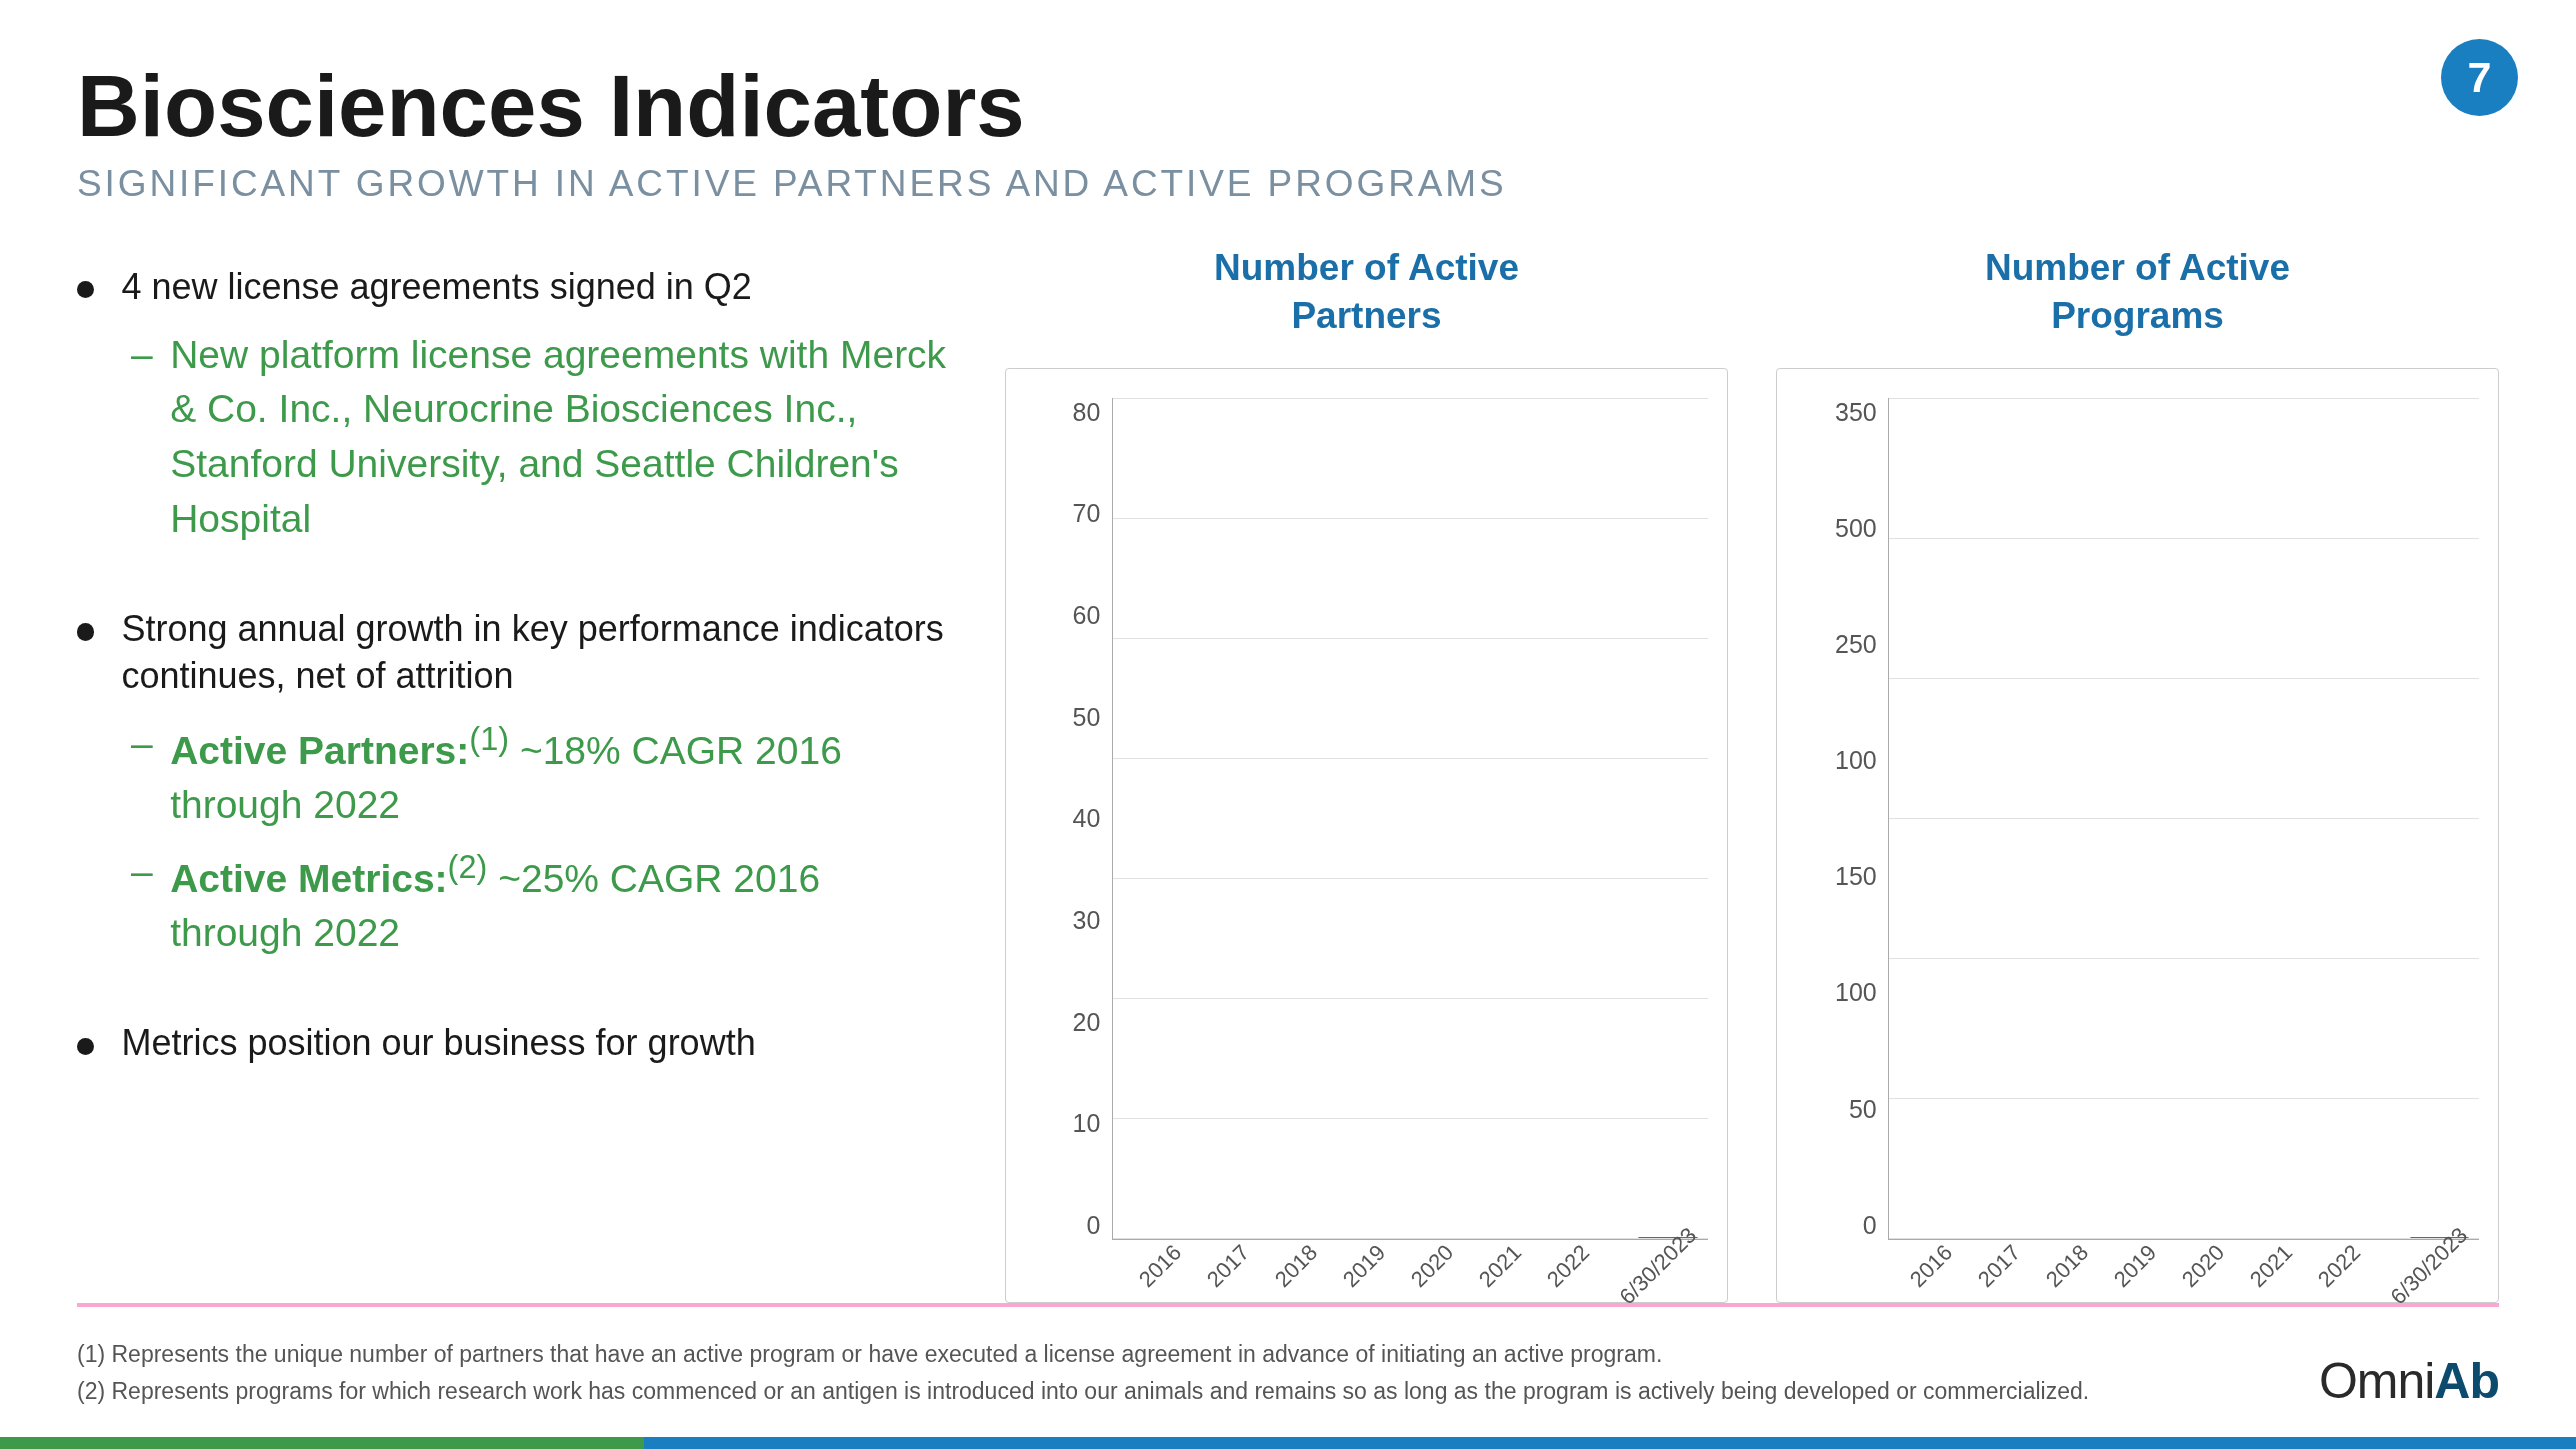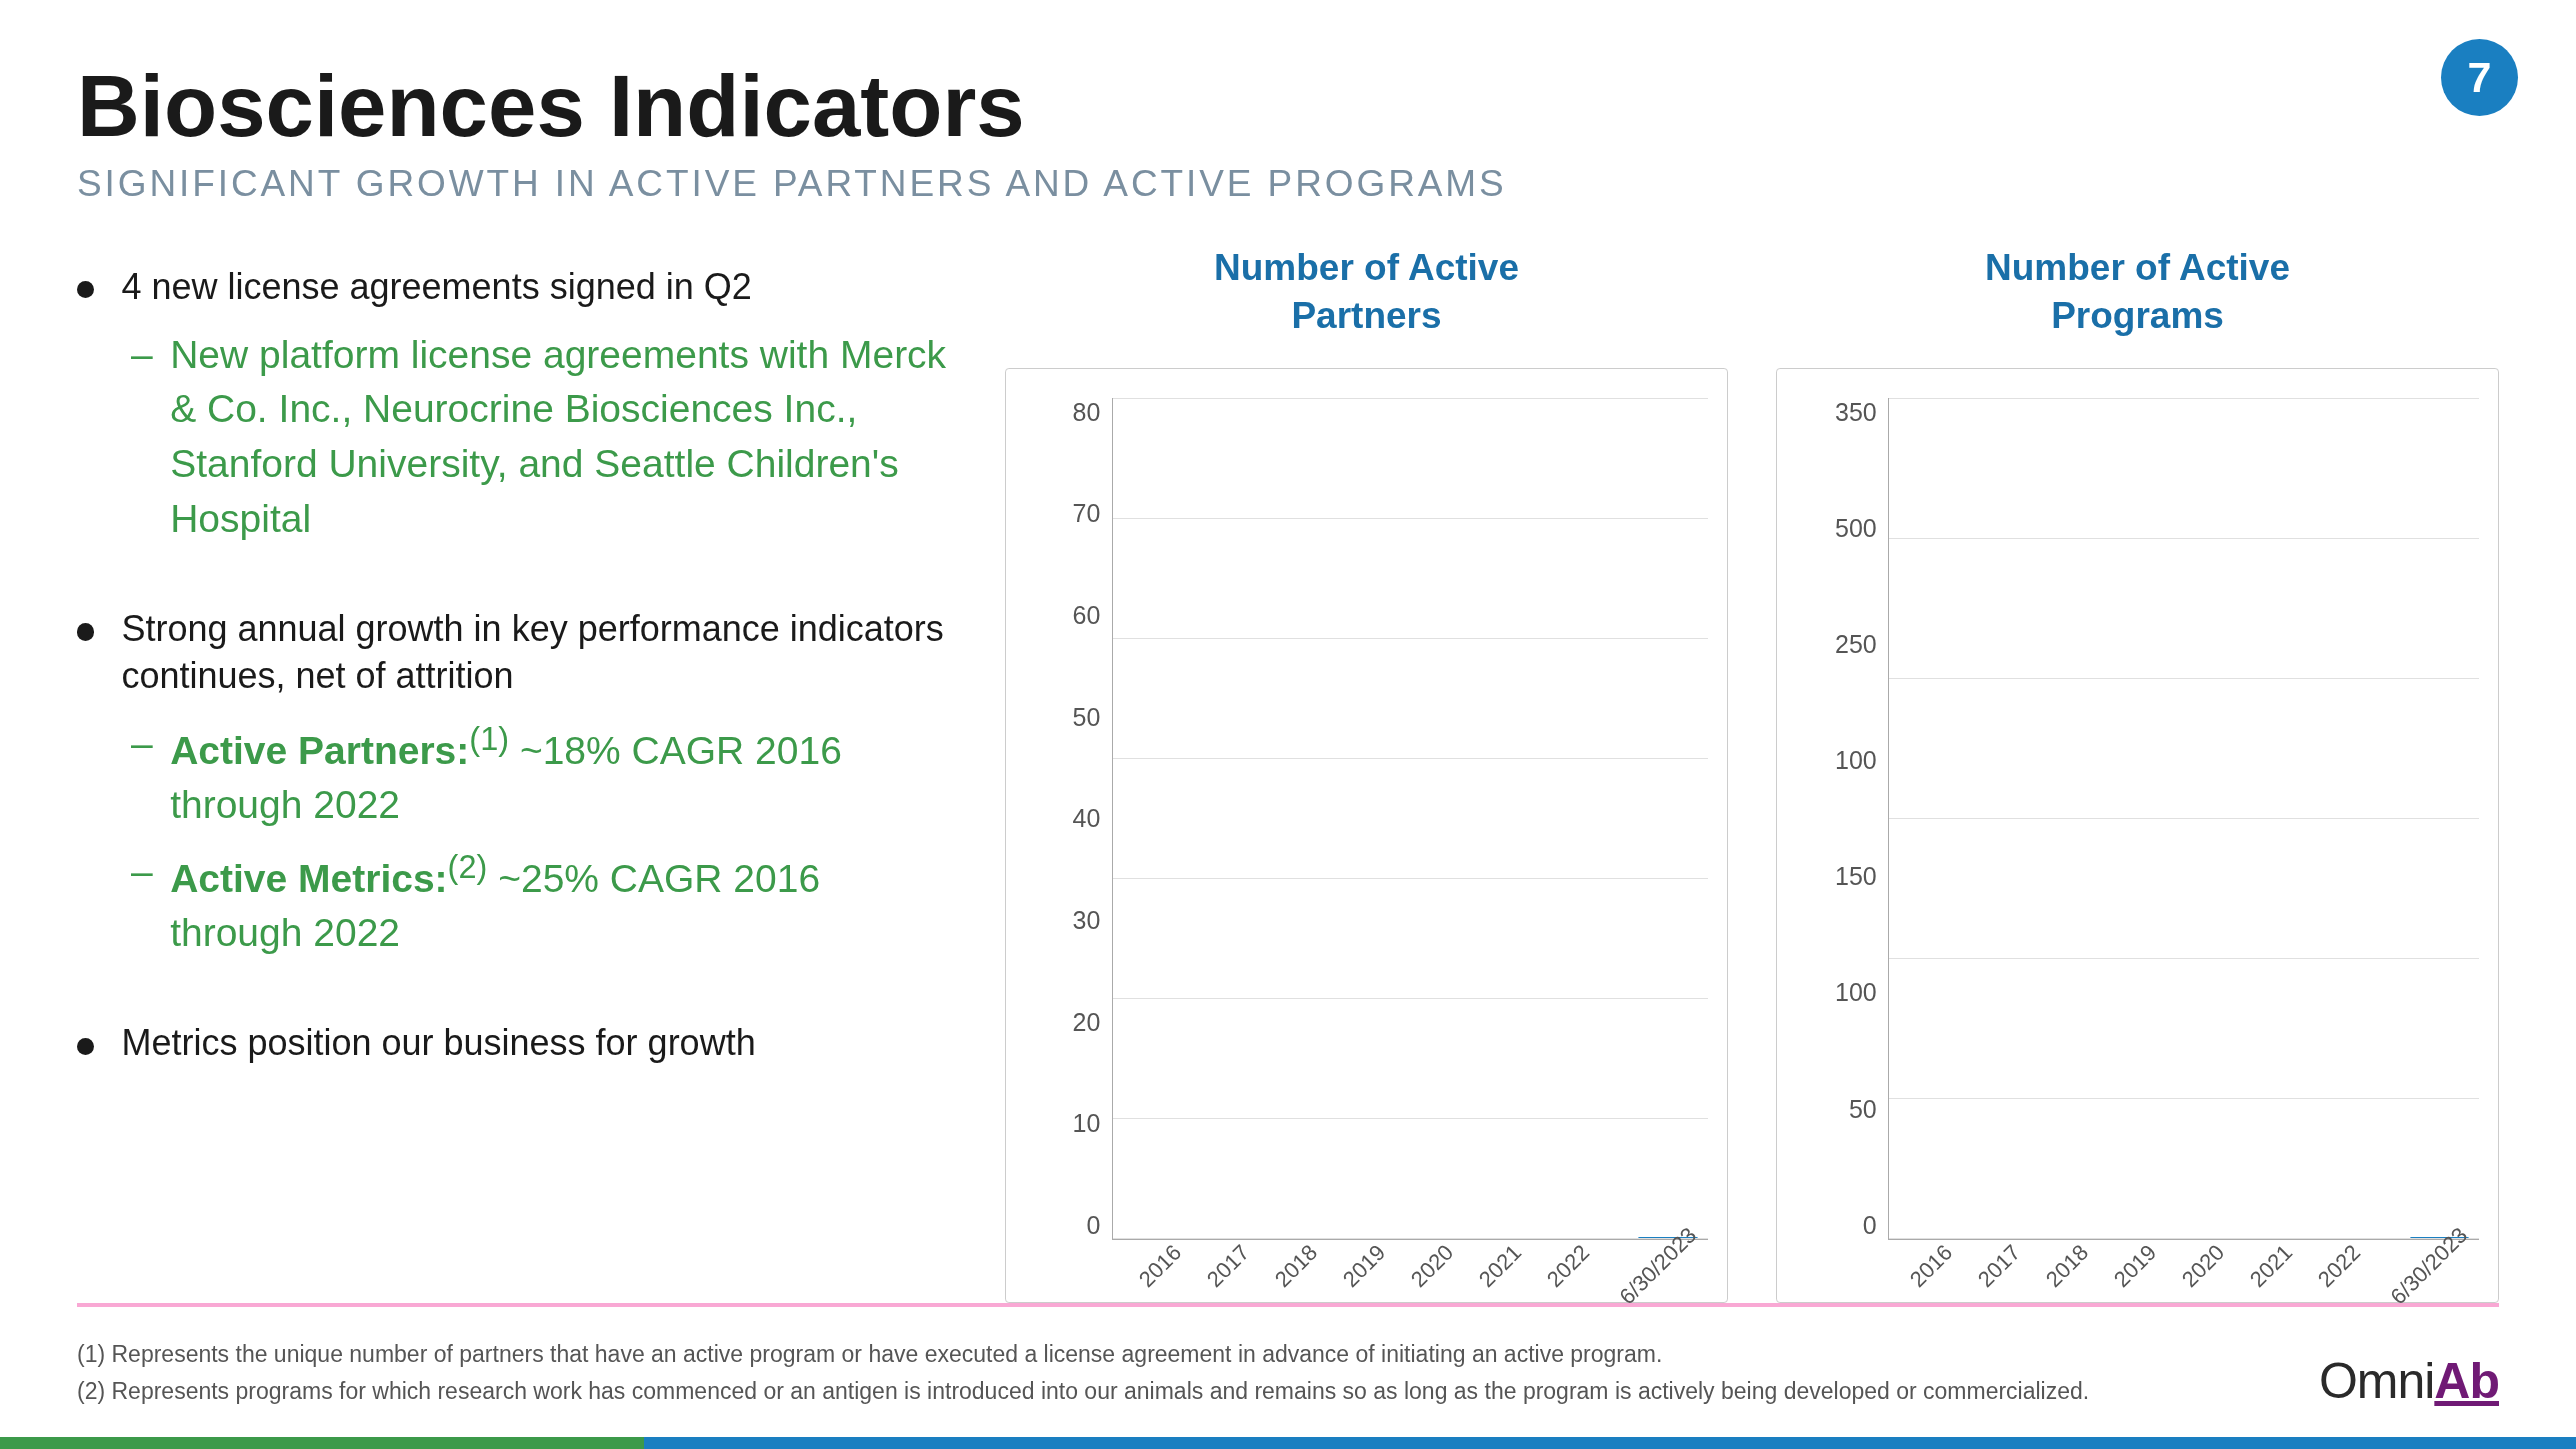--- a/index.html
+++ b/index.html
@@ -219,21 +219,21 @@
       flex-shrink: 0;
       margin-left: 39px;
     }
     .logo-text {
       font-size: 50px;
       font-weight: 300;
       color: #2a2a2a;
       letter-spacing: -1px;
     }
     .logo-omni { color: #2a2a2a; font-weight: 400; }
-    .logo-ab { color: #701a75; font-weight: 700; text-decoration: underline; }
+    .logo-ab { color: #0c4a6e; font-weight: 700; }
     .bottom-bar {
       position: absolute;
       bottom: 0;
       left: 0;
       right: 0;
       height: 11.6px;
       display: flex;
     }
     .bottom-bar-green { background: #3c9a4a; flex: 1; }
     .bottom-bar-blue { background: #1a7fc1; flex: 3; }

